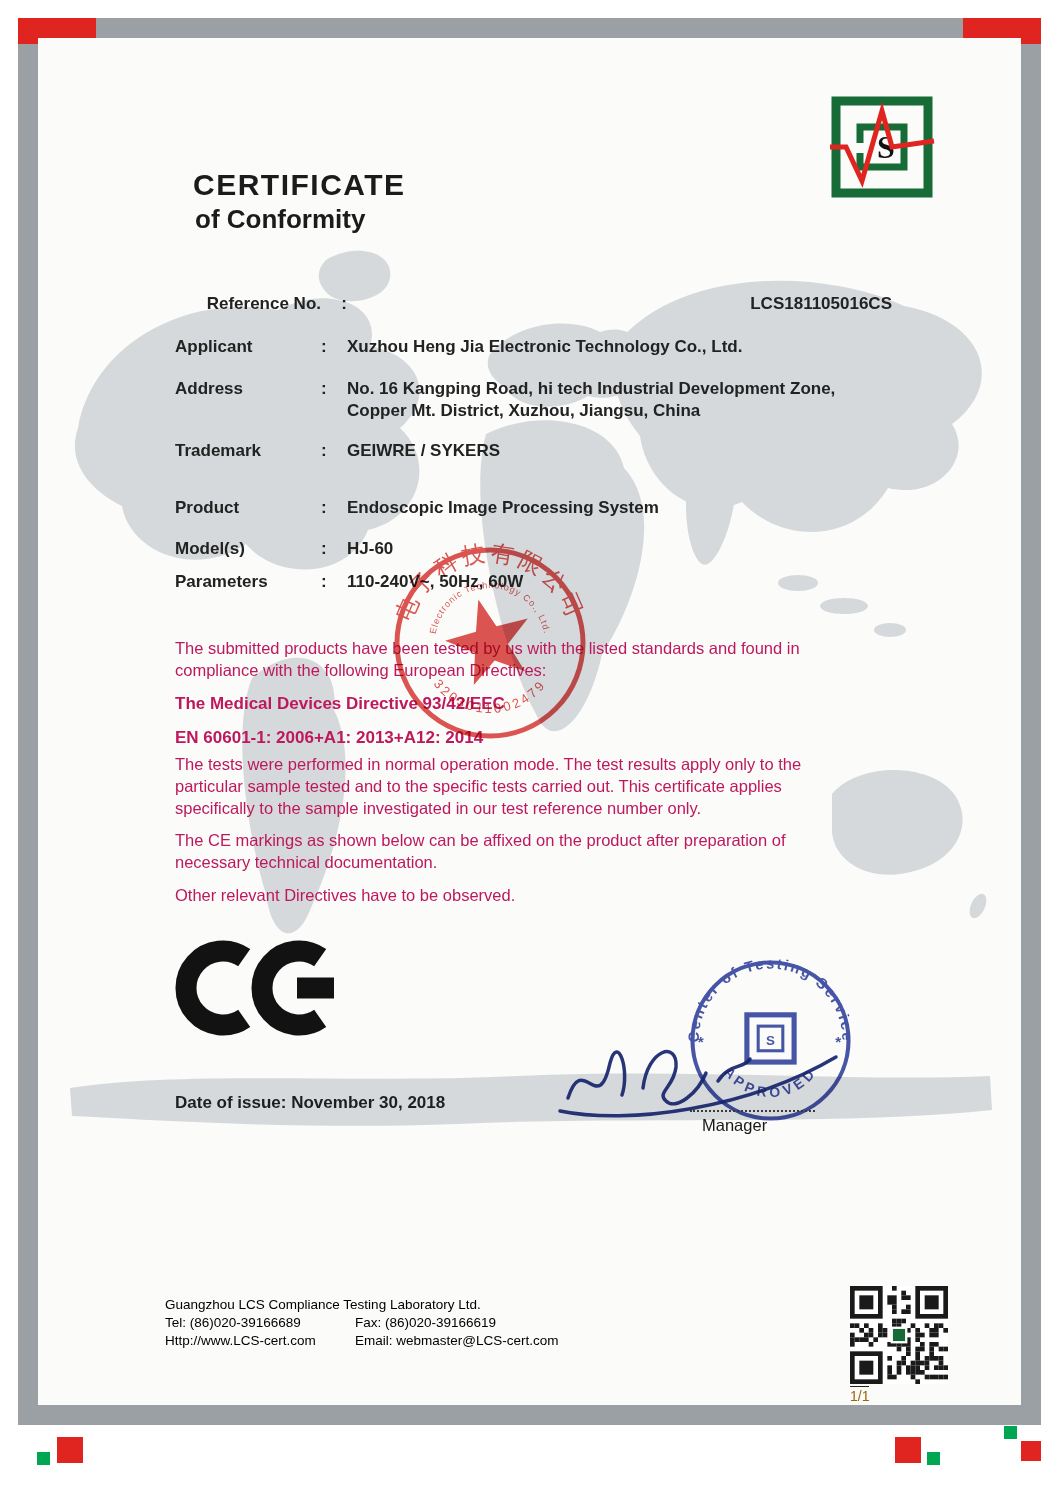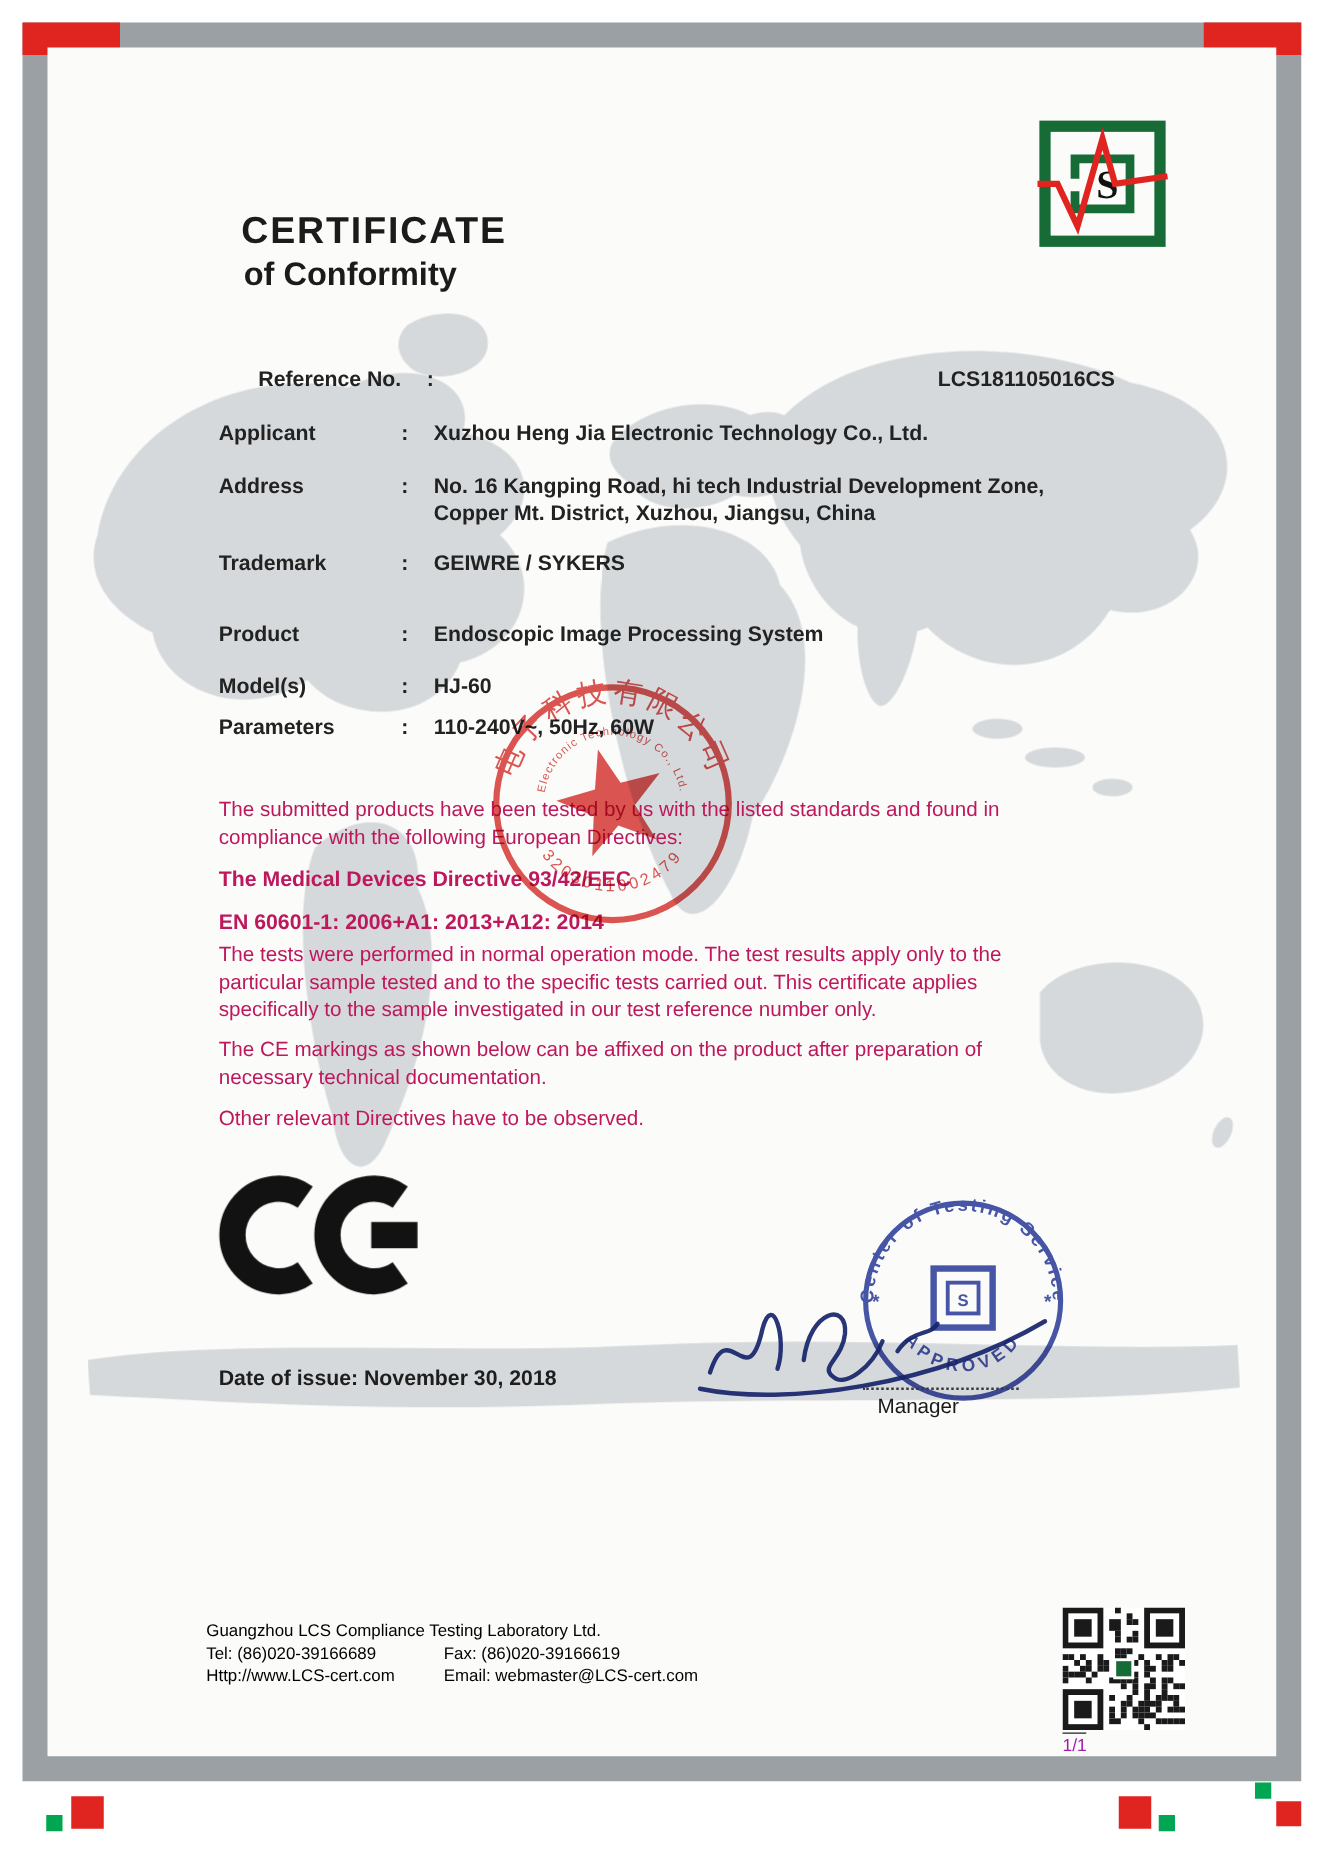--- a/index.html
+++ b/index.html
@@ -35,21 +35,21 @@
   .signature{position:absolute;left:510px;top:985px;width:310px;height:115px;z-index:3;opacity:.92;}
 
   .dotted-rule{position:absolute;left:652px;top:1072px;width:125px;border-top:2px dotted #3a3a3a;z-index:3;}
   .manager{position:absolute;left:664px;top:1078px;font-size:16.5px;z-index:3;color:#191919;}
 
   .footer{position:absolute;left:127px;top:1258px;font-size:13.5px;line-height:18px;z-index:1;color:#000000;}
   .footer .cols{display:flex;}
   .footer .cols .c1{width:190px;flex:none;}
 
   .qr{position:absolute;left:812px;top:1248px;width:98px;height:98px;background:#fff;z-index:1;}
-  .page-num{position:absolute;left:812px;top:1348px;font-size:14px;z-index:1;border-top:1px solid #222;padding-top:1px;color:#a21caf;}
+  .page-num{position:absolute;left:812px;top:1348px;font-size:14px;z-index:1;border-top:1px solid #222;padding-top:1px;color:#a16207;}
 </style>
 </head>
 <body>
 
 <div class="canvas">
 
   <div class="frame"></div>
 
   <div class="mark red" style="left:18px;top:18px;width:78px;height:26px;"></div>
   <div class="mark red" style="left:963px;top:18px;width:78px;height:26px;"></div>

